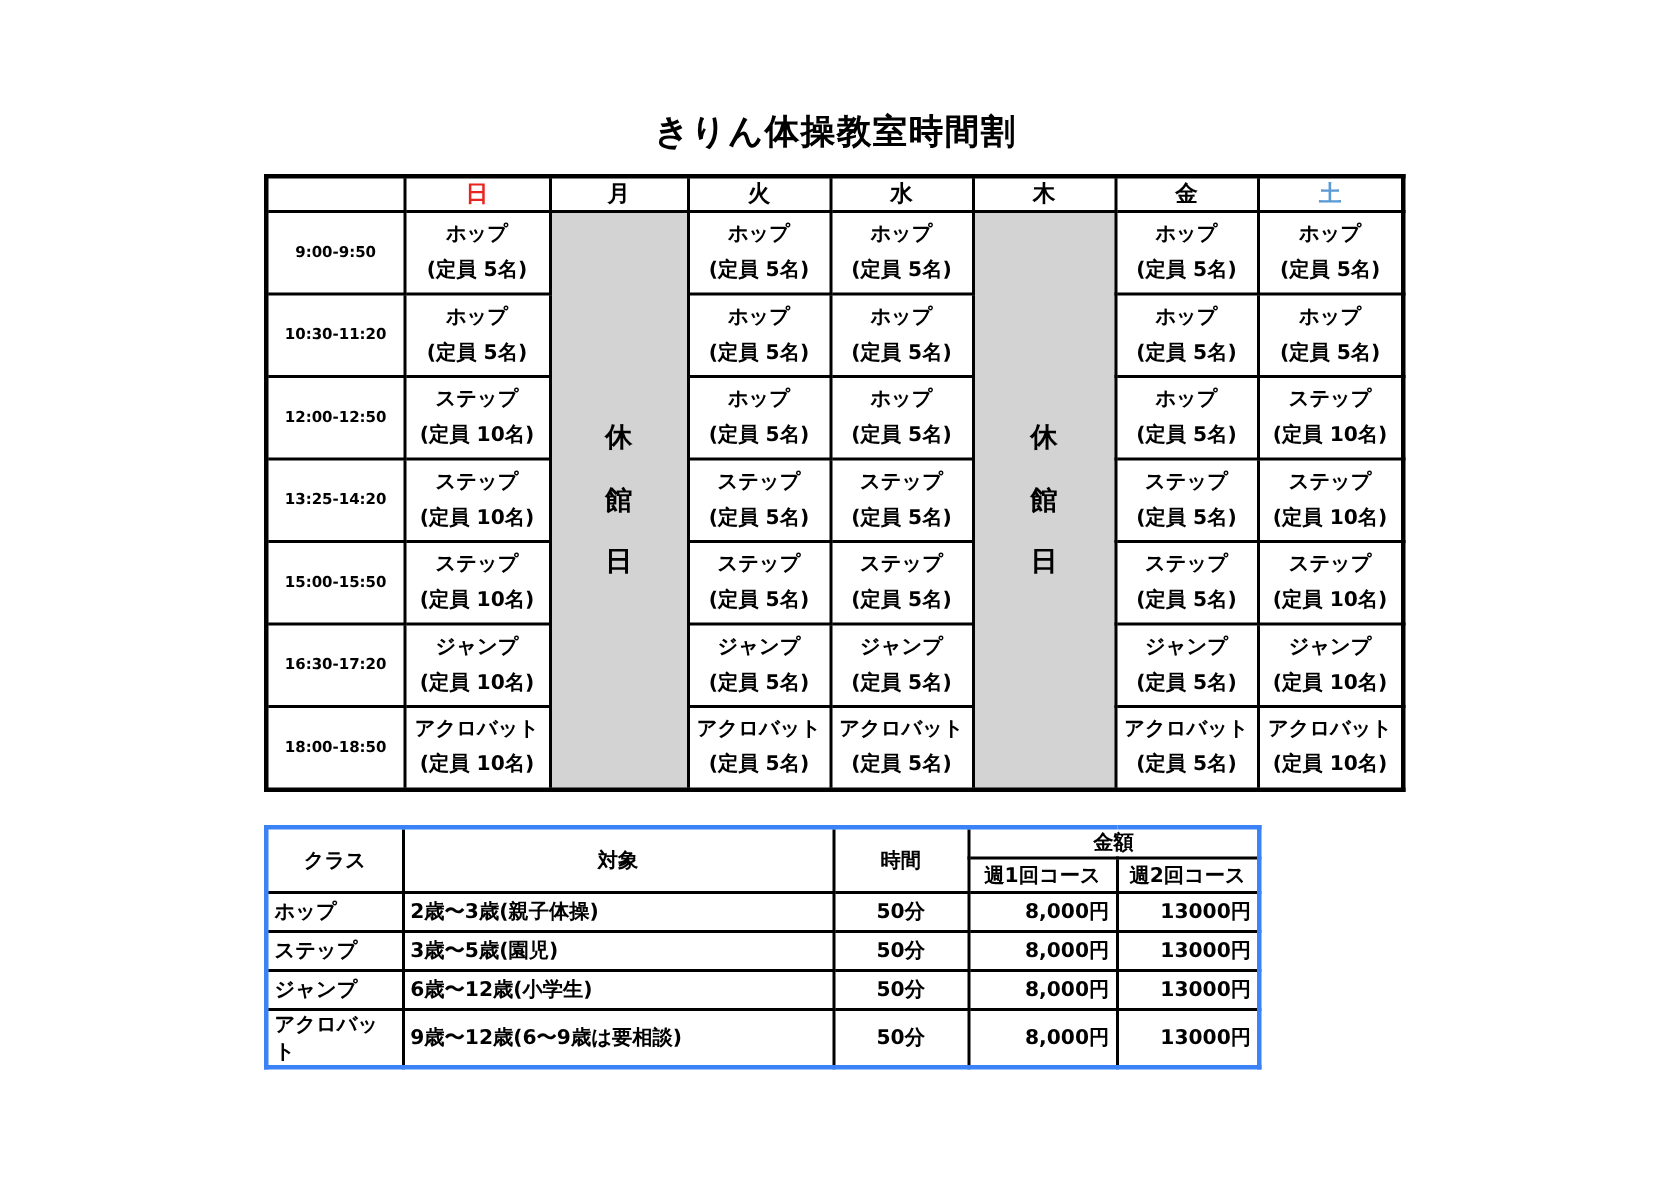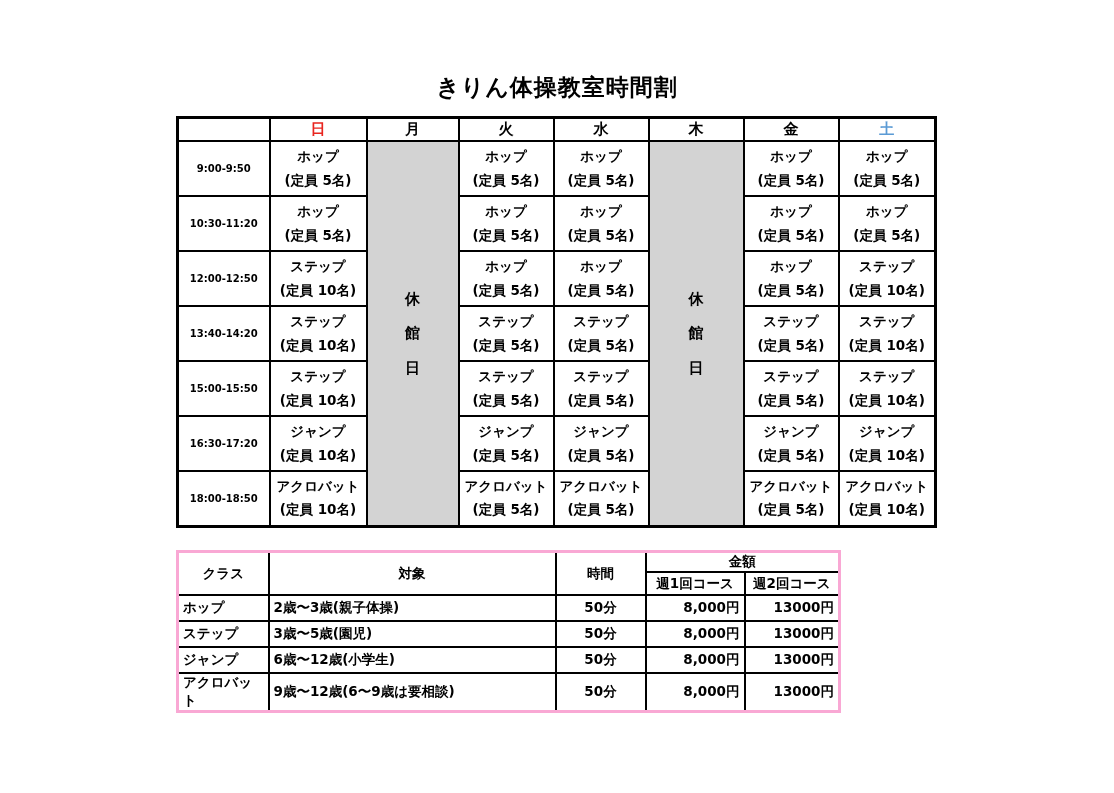--- a/index.html
+++ b/index.html
@@ -20,26 +20,26 @@
   }
   .schedule th, .schedule td {
     border:2px solid #000; text-align:center; vertical-align:middle; padding:0;
   }
   .schedule .head-row th { height:21px; font-size:15px; font-weight:bold; }
   .schedule .slot-row { height:55px; }
   .schedule .time { font-size:10px; }
   .schedule .nm, .schedule .cp { font-size:13.5px; line-height:1.75; white-space:nowrap; }
   .closed-text {
     width:1em; margin:0 auto; word-break:break-all;
-    line-height:2.3; font-size:15px; text-align:center;
+    line-height:2.3; font-size:18px; text-align:center;
   }
   
   .pricing {
     position:absolute; left:176px; top:550px; width:662px;
-    border:3px solid #f9a8d4;
+    border:3px solid #3b82f6;
   }
   .pricing th, .pricing td {
     border:2px solid #000; padding:0 4px; font-size:13.5px; vertical-align:middle;
   }
   .pricing th { text-align:center; font-weight:bold; }
   .pricing .hr1 { height:20px; }
   .pricing .hr2 { height:23px; }
   .pricing .sub { text-align:center; }
   .pricing .data-row { height:26px; }
   .al { text-align:left; }
@@ -148,21 +148,21 @@
         <div class="nm">ホップ</div>
         <div class="cp">(定員 5名)</div>
       </td>
       <td>
         <div class="nm">ステップ</div>
         <div class="cp">(定員 10名)</div>
       </td>
     </tr>
 
     <tr class="slot-row">
-      <td class="time">13:40-14:20</td>
+      <td class="time">13:25-14:20</td>
       <td>
         <div class="nm">ステップ</div>
         <div class="cp">(定員 10名)</div>
       </td>
       <td>
         <div class="nm">ステップ</div>
         <div class="cp">(定員 5名)</div>
       </td>
       <td>
         <div class="nm">ステップ</div>

